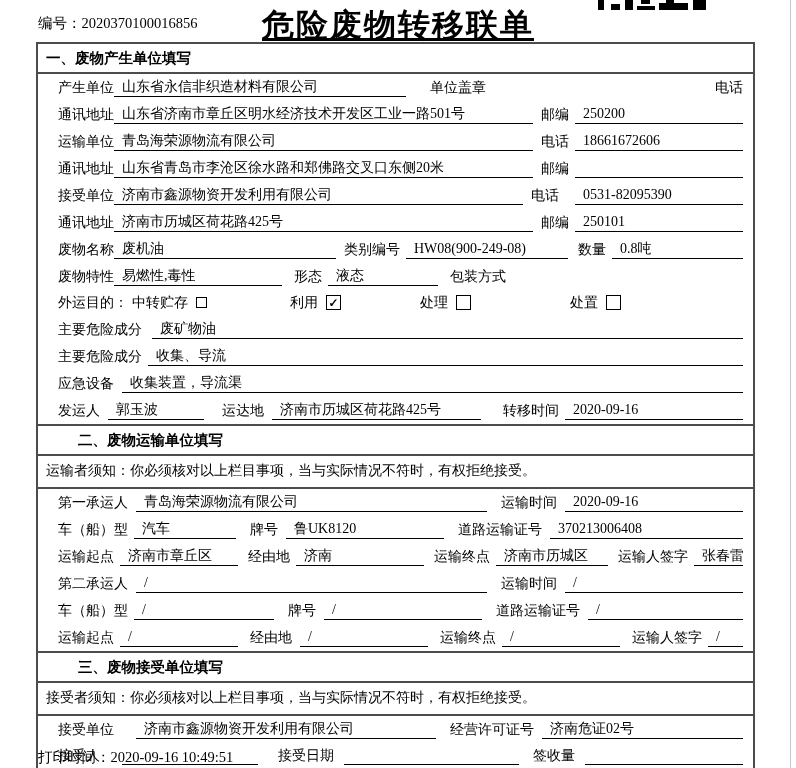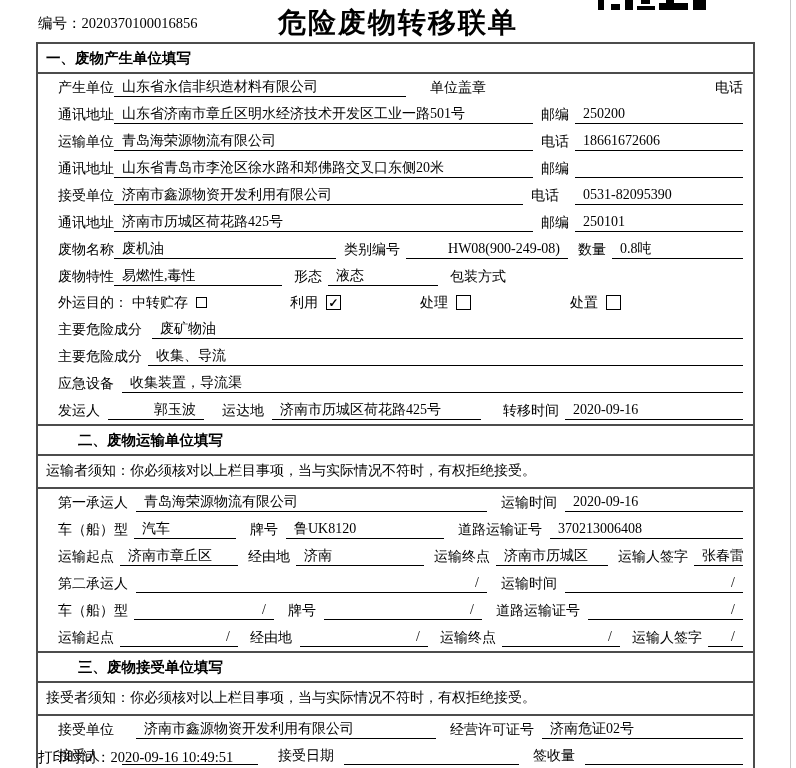--- a/index.html
+++ b/index.html
@@ -5,33 +5,33 @@
   html,body{margin:0;padding:0;}
   body{
     width:796px;height:768px;position:relative;background:#ffffff;
     font-family:"Liberation Serif","DejaVu Serif",serif;
     font-size:14px;color:#000;overflow:hidden;
   }
   .page-edge{position:absolute;top:0;left:790px;width:1px;height:768px;background:#c8c8c8;}
   .qr{position:absolute;top:0;left:598px;width:114px;height:11px;}
   .doc-no{position:absolute;left:38px;top:14px;font-size:14.5px;white-space:nowrap;}
   .doc-title{position:absolute;left:0;top:4px;width:100%;text-align:center;
-    font-size:28px;font-weight:bold;letter-spacing:2px;margin:0;}
+    font-size:32px;font-weight:bold;letter-spacing:2px;margin:0;text-decoration:underline;}
   .form{position:absolute;left:36px;top:42px;width:719px;box-sizing:border-box;
     border:2px solid #4c4c4c;background:#fff;}
   .sec-h{font-weight:bold;font-size:14.5px;padding:5px 8px 4px;border-bottom:2px solid #4c4c4c;}
   .sec-h.mid{border-top:2px solid #4c4c4c;padding-left:40px;}
   .notice{padding:6px 8px 7px;border-bottom:2px solid #4c4c4c;}
   .row{display:flex;align-items:flex-end;padding:3px 10px 4px 20px;min-height:24px;box-sizing:border-box;}
   .row.cbrow{align-items:center;}
   .lbl{white-space:nowrap;line-height:19px;flex:none;}
   .val{border-bottom:1px solid #000;padding:0 8px;white-space:nowrap;line-height:19px;
     min-height:19px;box-sizing:border-box;overflow:hidden;}
   .grow{flex:1 1 auto;}
-  .ctr{text-align:right;}
+  .ctr{text-align:left;}
   .sp{flex:none;}
   .opt{display:flex;align-items:center;flex:none;}
   .cb{flex:none;display:inline-flex;align-items:center;justify-content:center;
     width:13px;height:13px;border:1.5px solid #000;margin-left:8px;
     font-size:12px;font-weight:bold;line-height:1;}
   .cb.sm{width:9px;height:9px;font-size:9px;}
   .print-line{position:absolute;left:38px;top:748px;white-space:nowrap;font-size:14.5px;}
 </style>
 </head>
 <body>

